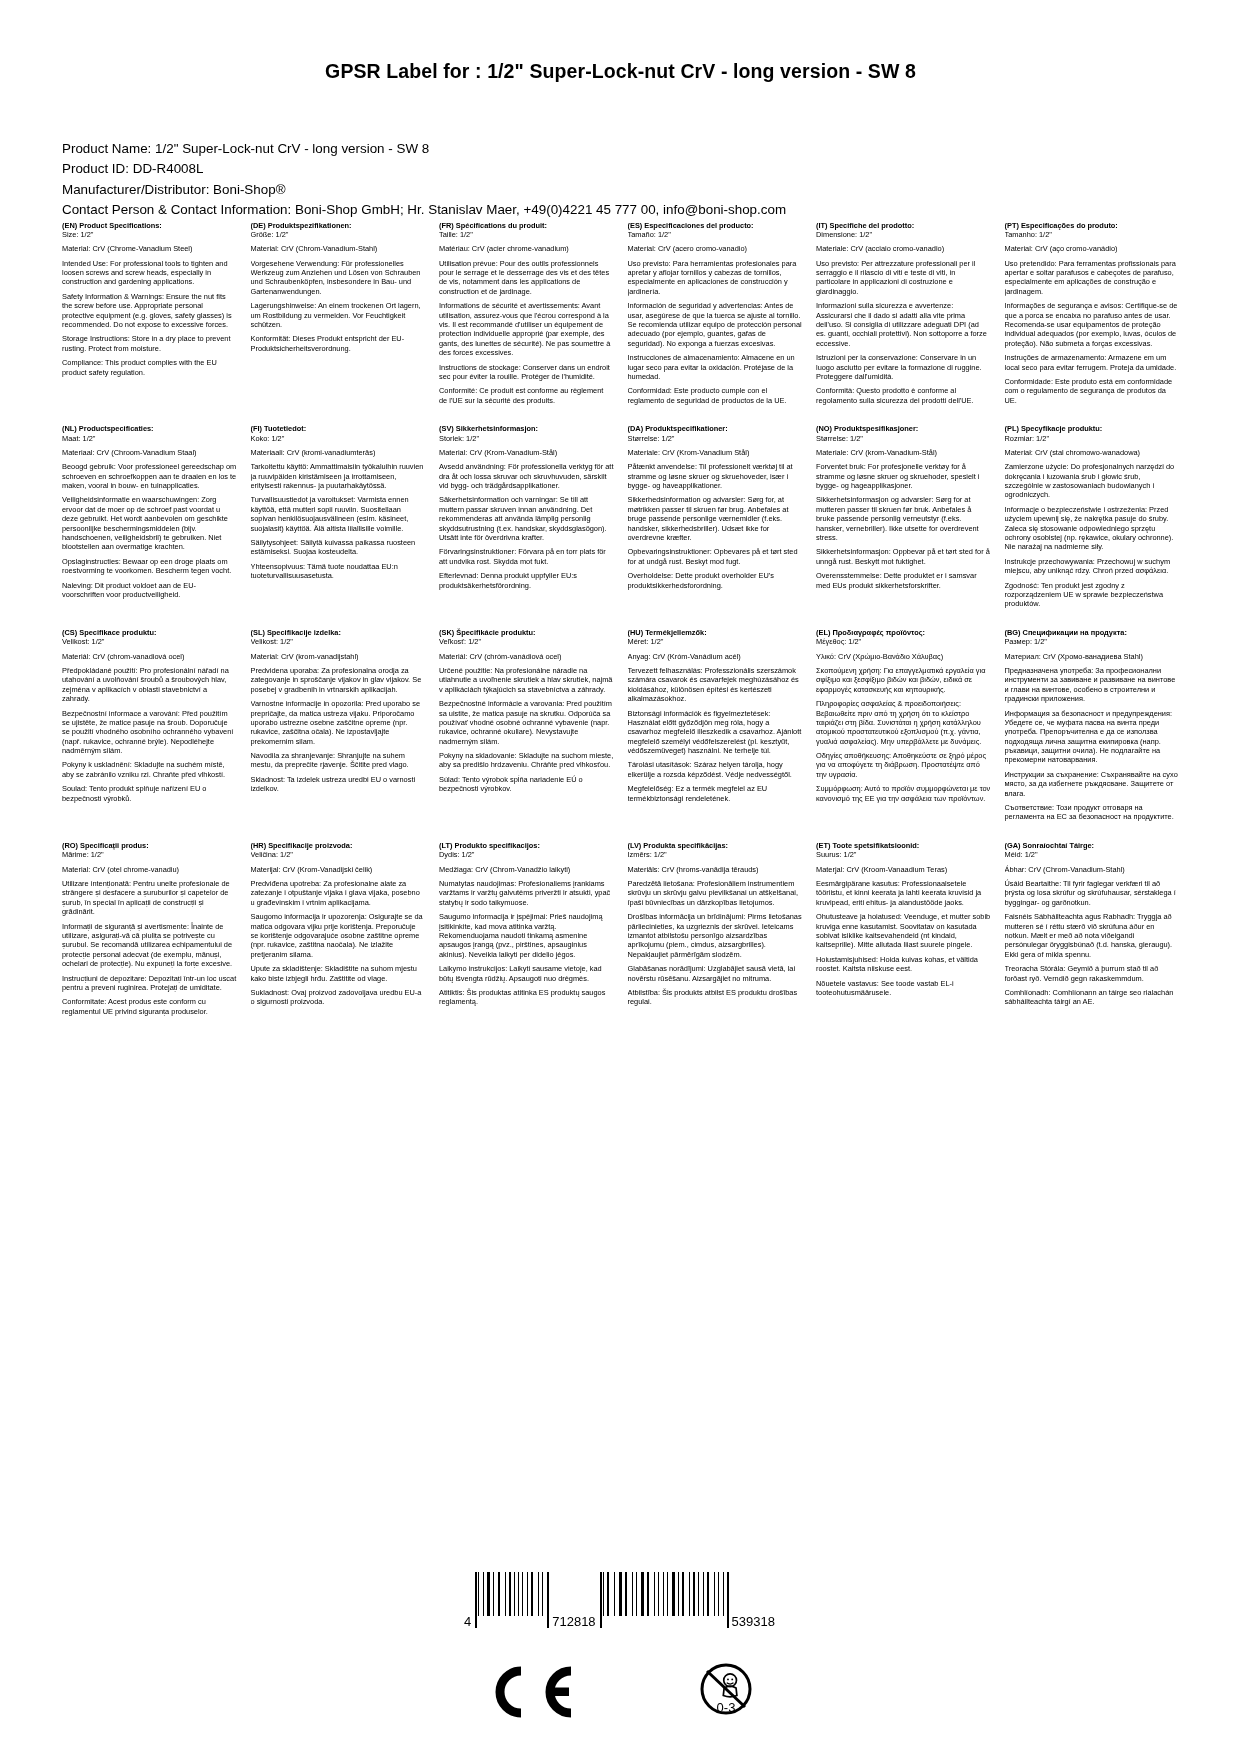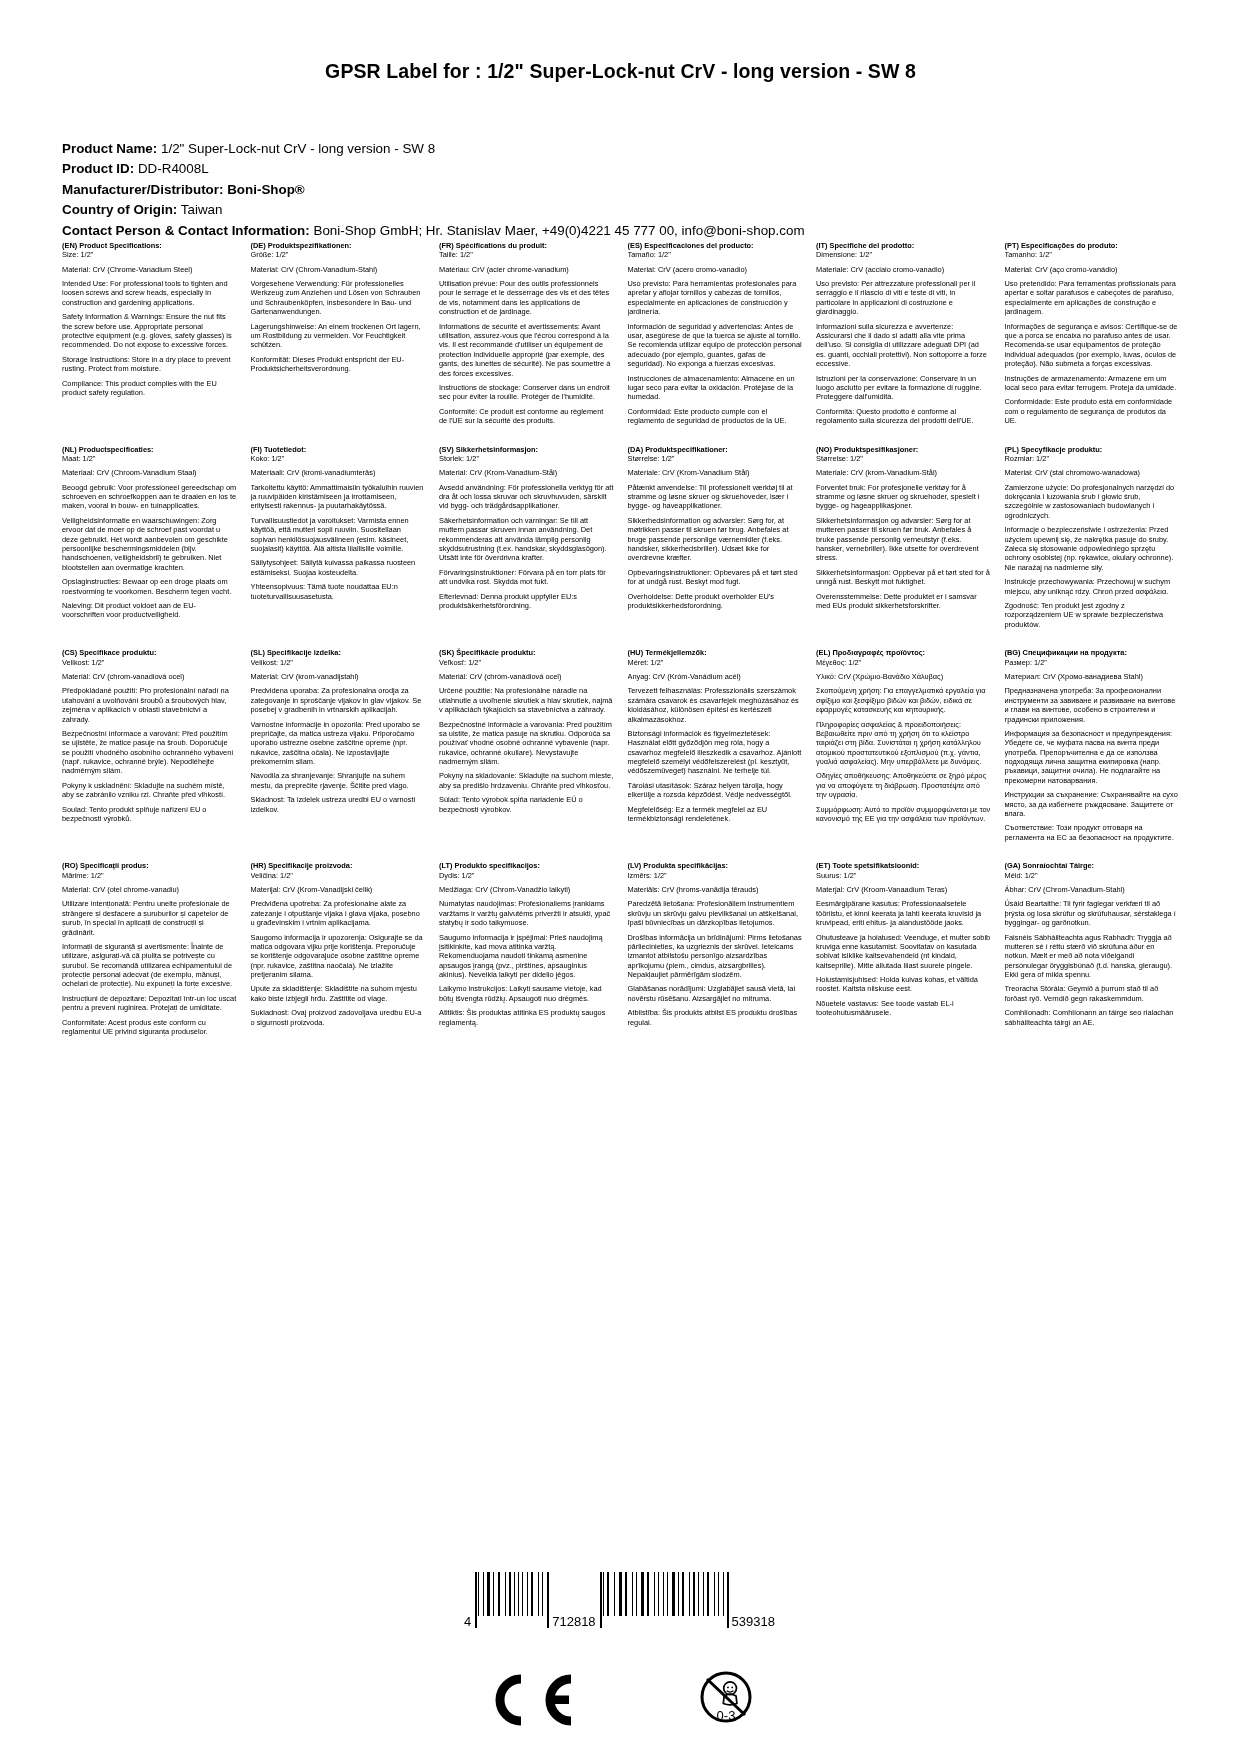--- a/index.html
+++ b/index.html
@@ -31,21 +31,21 @@
   .meta {
     margin-top: 56px;
     margin-left: 0px;
     font-size: 13.4px;
     line-height: 1.52;
   }
   .meta .row {
     white-space: nowrap;
   }
   .meta .lbl {
-    font-weight: bold;
+    font-weight: normal;
   }
   .meta .val {
     font-weight: normal;
   }
 
   .spec-grid {
     display: grid;
     grid-template-columns: repeat(6, 1fr);
     column-gap: 14px;
   }
@@ -93,21 +93,21 @@
   .bars span {
     display: block;
     background: #000;
     margin-right: 1px;
   }
 
   .marks {
     position: absolute;
     left: 0;
     right: 0;
-    bottom: 26px;
+    bottom: 34px;
     display: flex;
     justify-content: center;
     align-items: center;
     gap: 118px;
   }
   .ce {
     position: relative;
     width: 92px;
     height: 50px;
   }
@@ -131,24 +131,20 @@
       <span class="lbl">Product Name:</span>
       <span class="val">1/2" Super-Lock-nut CrV - long version - SW 8</span>
     </div>
     <div class="row">
       <span class="lbl">Product ID:</span>
       <span class="val">DD-R4008L</span>
     </div>
     <div class="row">
       <span class="lbl">Manufacturer/Distributor:</span>
       <span class="lbl">Boni-Shop®</span>
-    </div>
-    <div class="row">
-      <span class="lbl">Country of Origin:</span>
-      <span class="val">Taiwan</span>
     </div>
     <div class="row">
       <span class="lbl">Contact Person &amp; Contact Information:</span>
       <span class="val">Boni-Shop GmbH; Hr. Stanislav Maer, +49(0)4221 45 777 00, info@boni-shop.com</span>
     </div>
   </div>
 
   <div class="spec-grid" id="spec-grid">
       <div class="cell">
         <span class="hdr">(EN) Product Specifications:</span>

